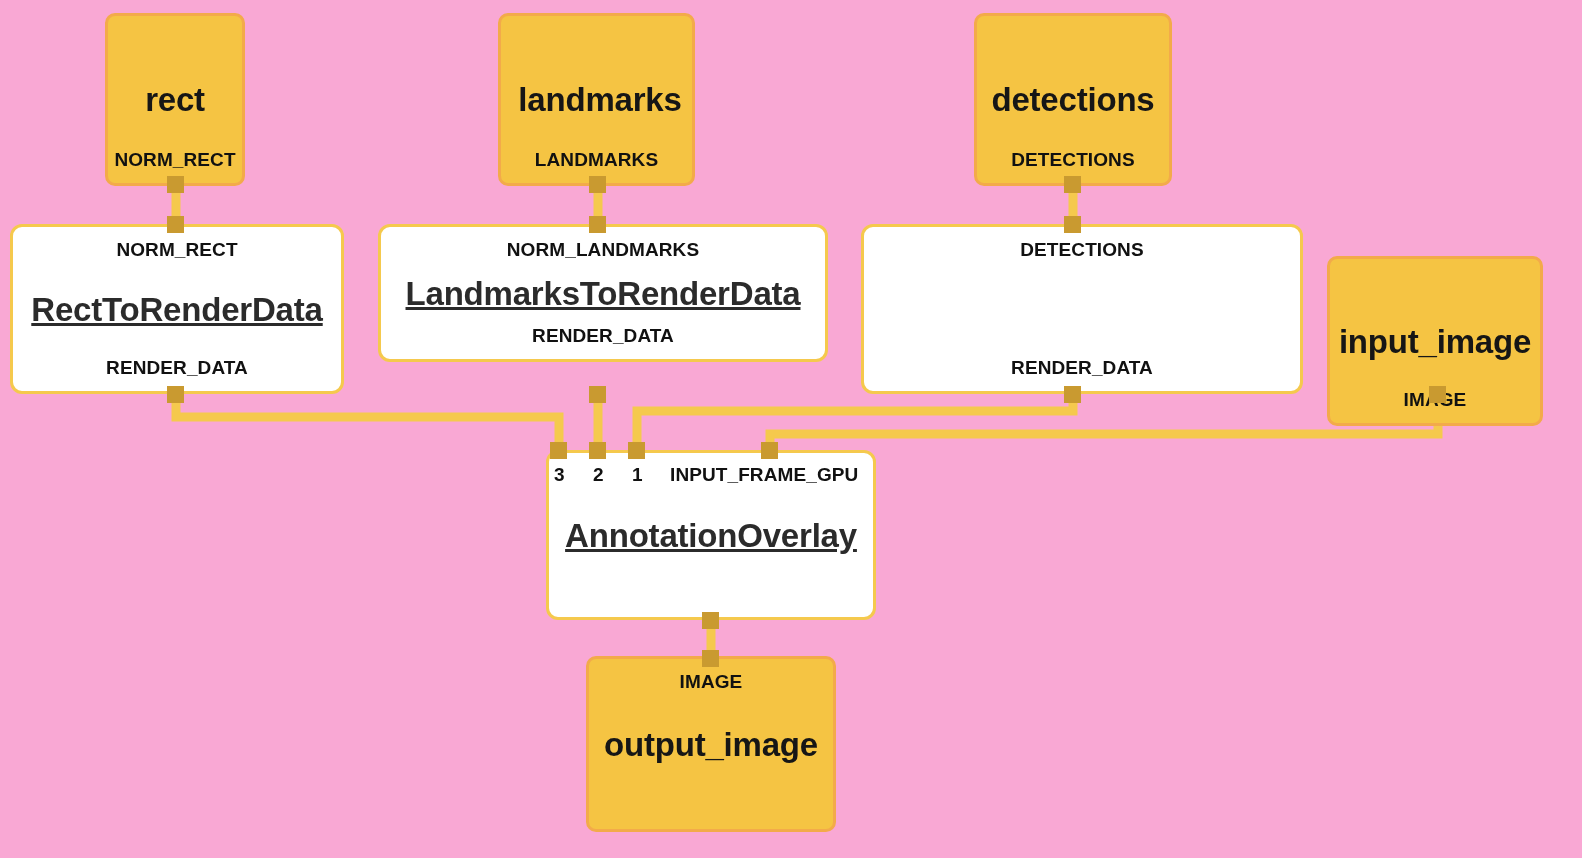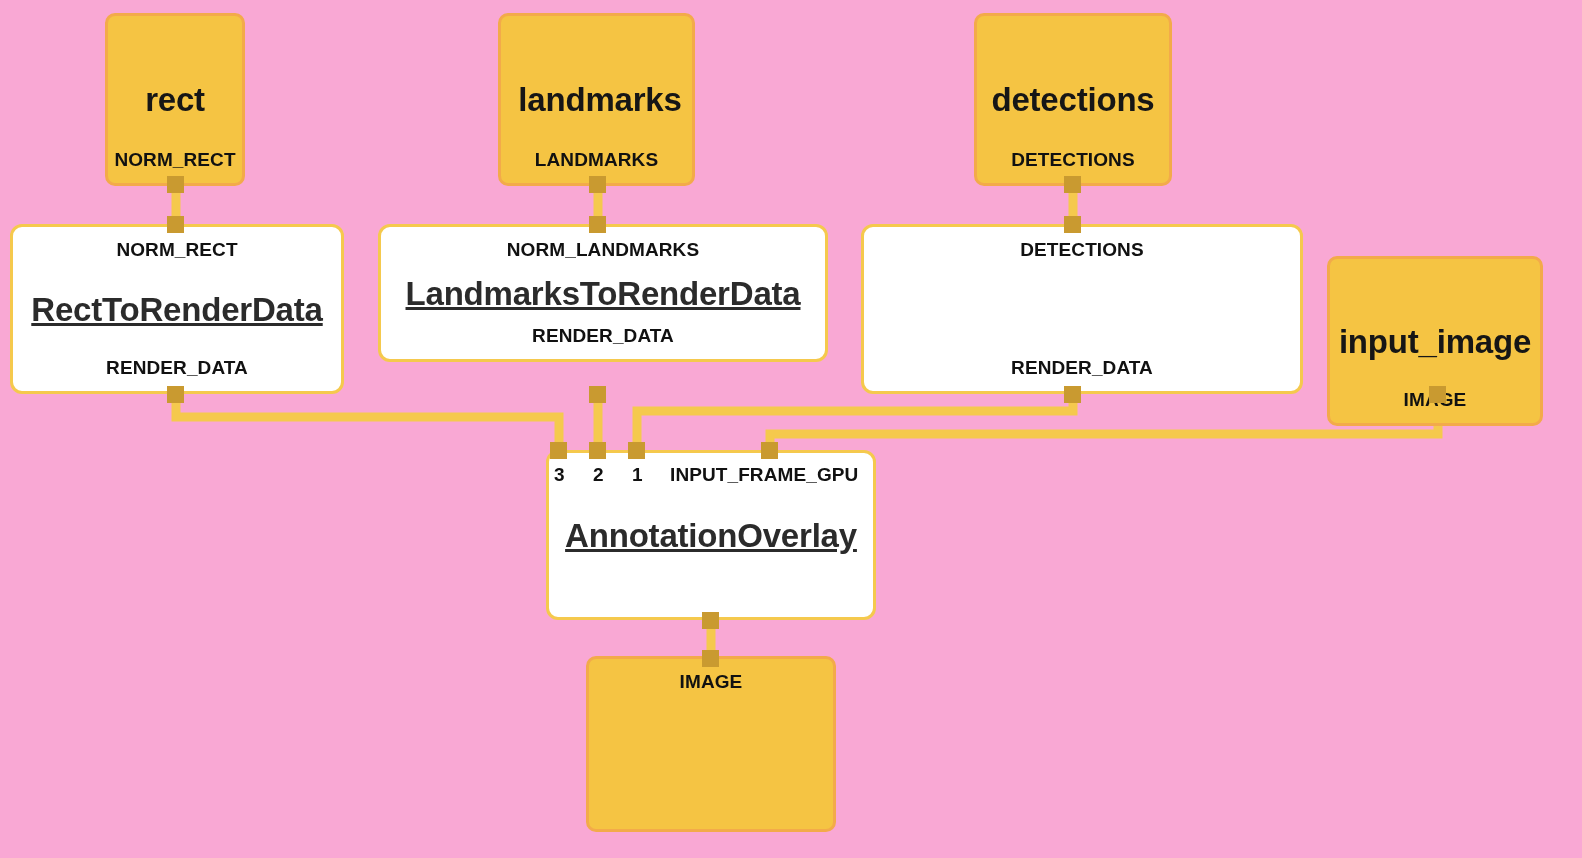--- a/index.html
+++ b/index.html
@@ -193,20 +193,21 @@
       <span class="port-label" style="left:83px;">1</span>
       <span class="port-label" style="left:121px;">INPUT_FRAME_GPU</span>
     </div>
     <div class="node-title">AnnotationOverlay</div>
   </div>
 
   <div class="node stream" style="left:586px; top:656px; width:250px; height:176px;">
     <div class="stack-top">
       <span class="port-label">IMAGE</span>
     </div>
+    <div class="node-title">output_image</div>
   </div>
 
   <div class="conn" style="left:167px;  top:176px;"></div>
   <div class="conn" style="left:167px;  top:216px;"></div>
   <div class="conn" style="left:167px;  top:386px;"></div>
 
   <div class="conn" style="left:589px;  top:176px;"></div>
   <div class="conn" style="left:589px;  top:216px;"></div>
   <div class="conn" style="left:589px;  top:386px;"></div>
 

